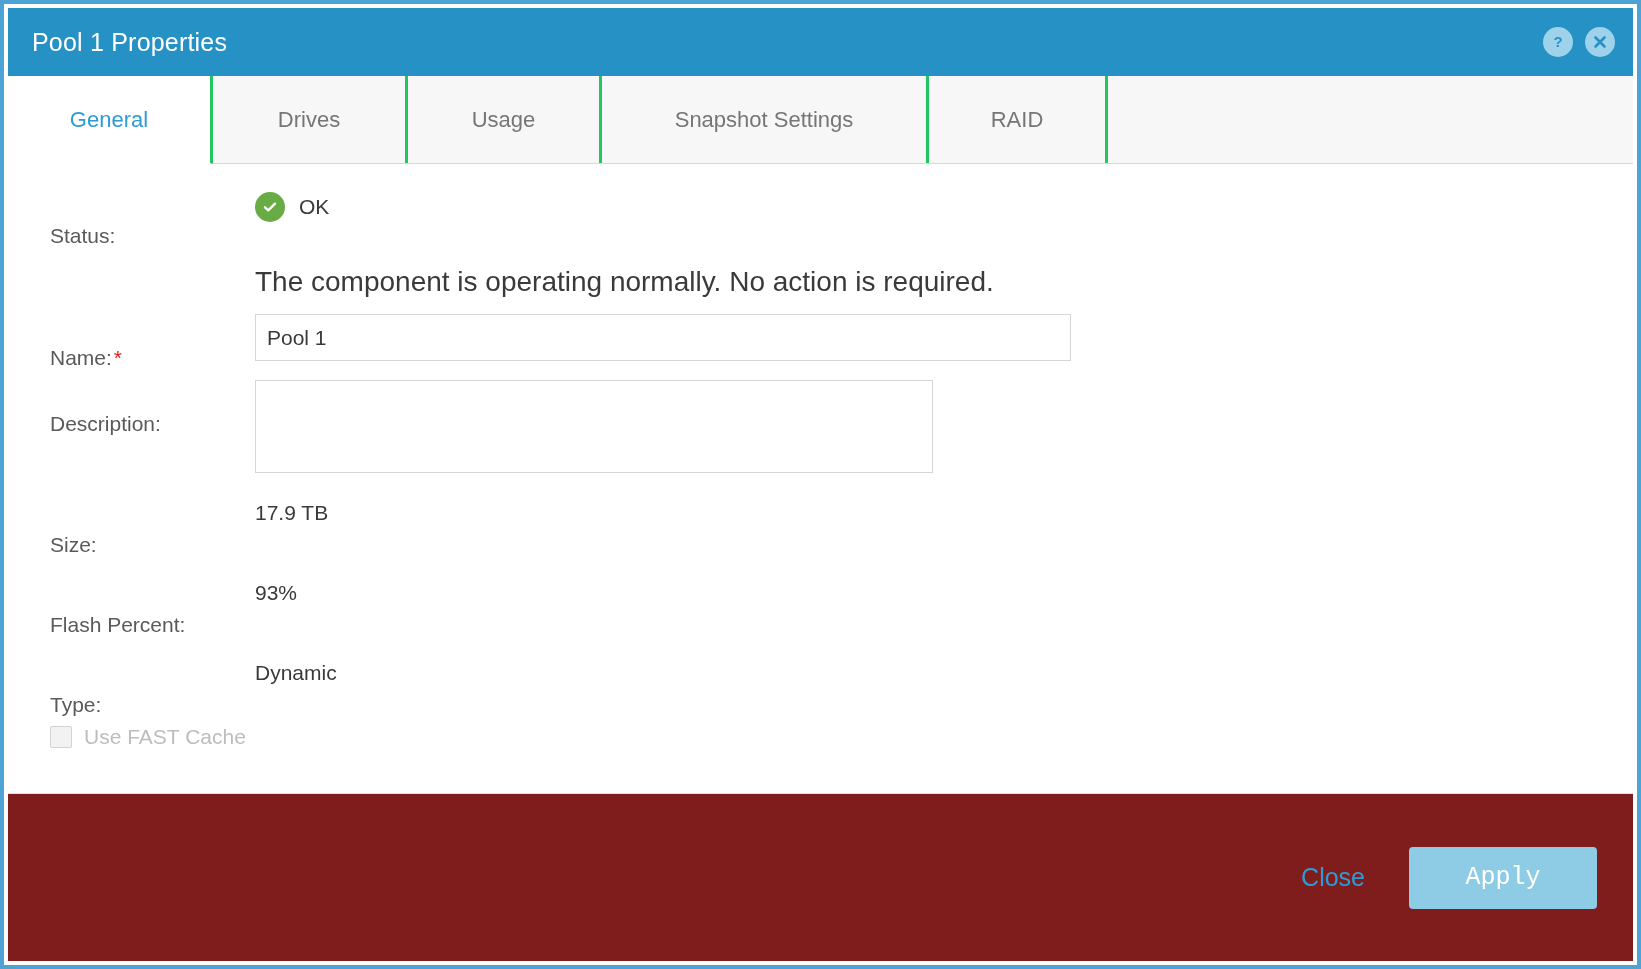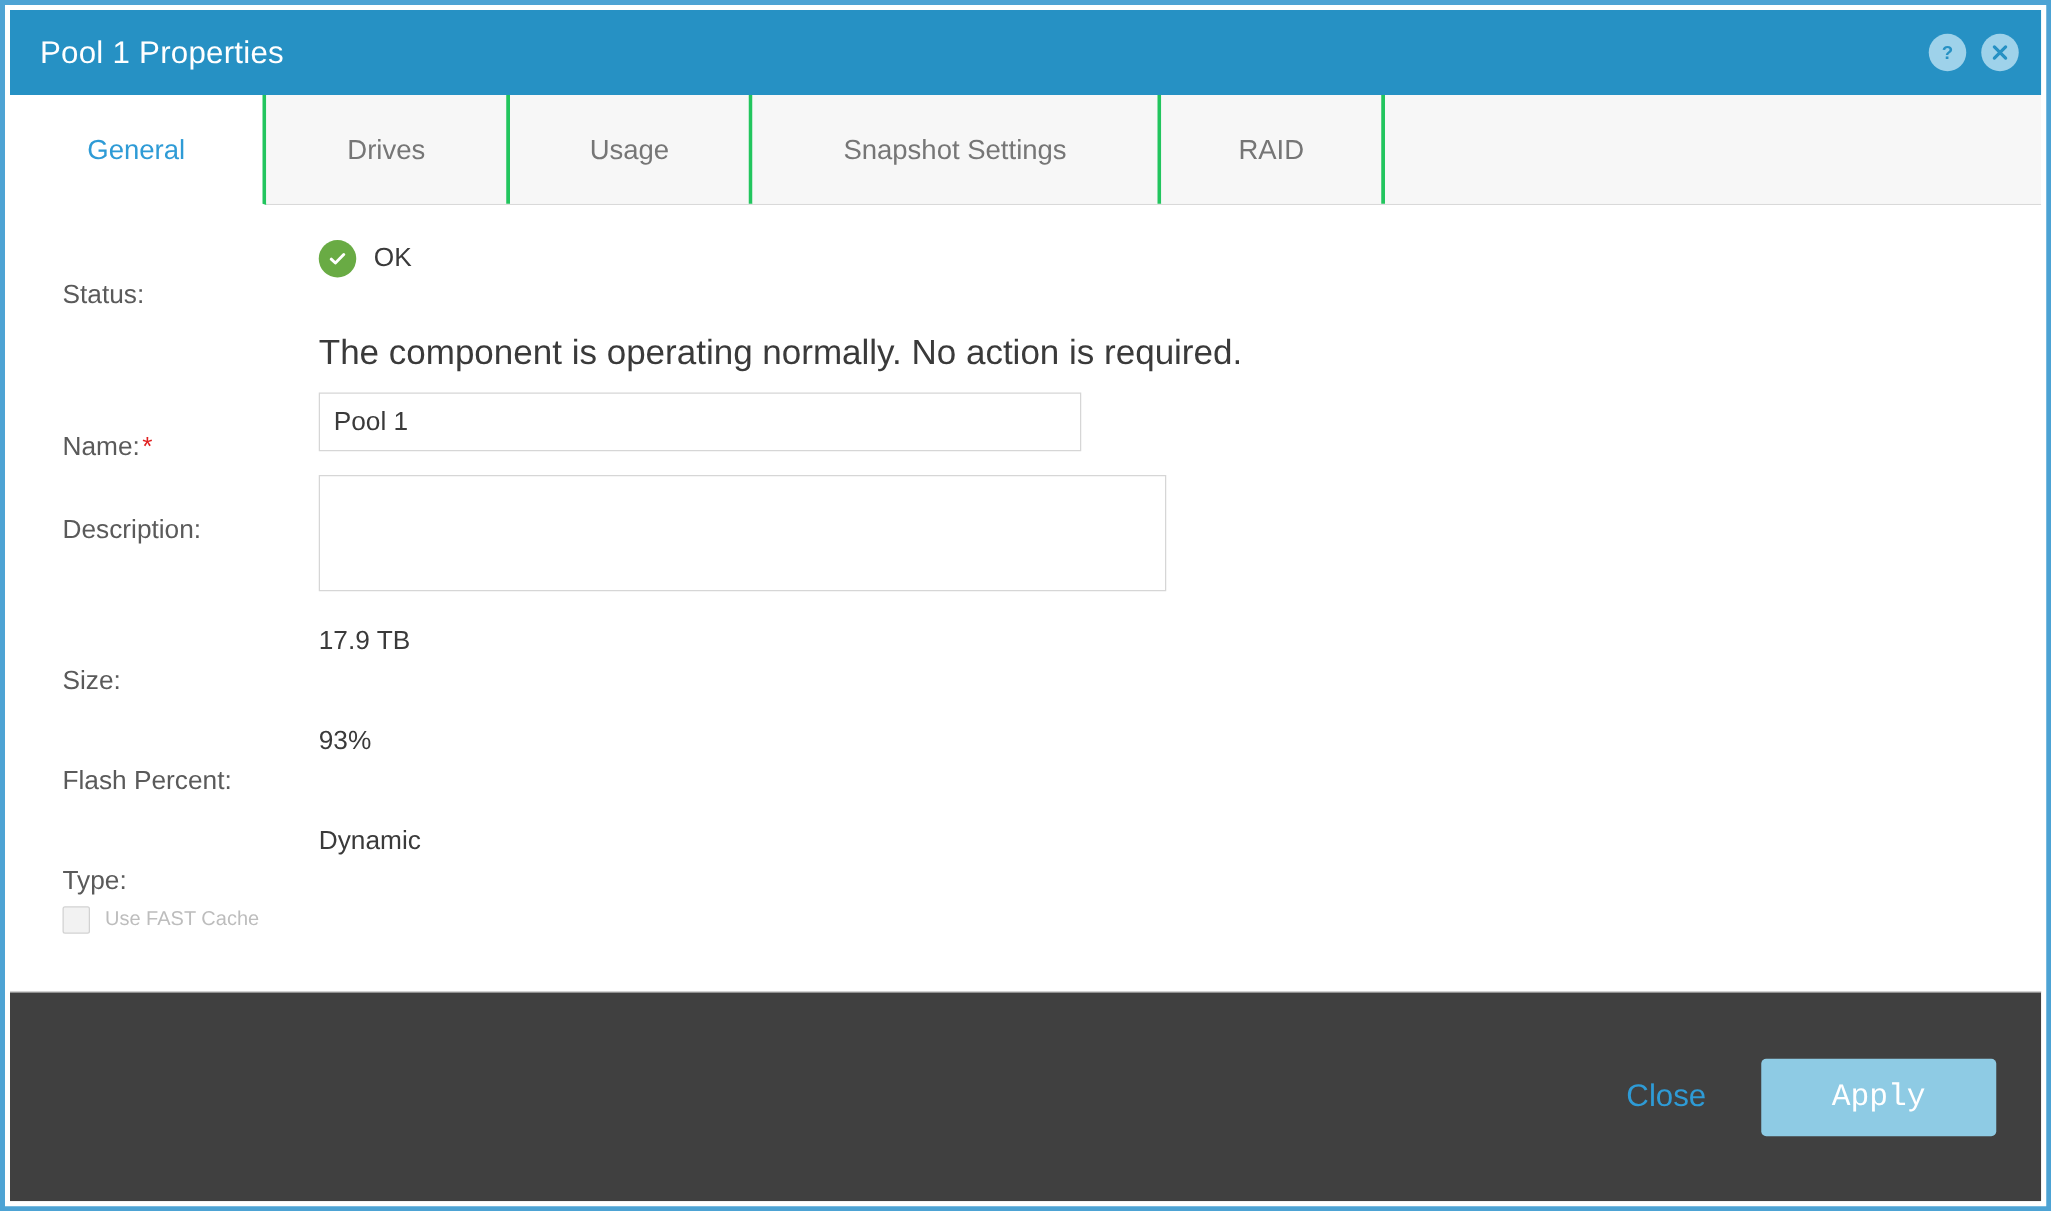--- a/index.html
+++ b/index.html
@@ -158,21 +158,21 @@
     color: #3a3a3a;
   }
   .status-desc {
     padding-left: 247px;
     font-size: 28px;
     color: #3a3a3a;
     margin-bottom: 16px;
   }
 
   .text-input {
-    width: 610px;
+    width: 816px;
     height: 47px;
     box-sizing: border-box;
     border: 1px solid #d6d6d6;
     background: #ffffff;
     font-family: "Liberation Sans", sans-serif;
     font-size: 21px;
     color: #3a3a3a;
     padding: 0 11px;
     outline: none;
   }
@@ -202,36 +202,36 @@
   }
   .checkbox-box {
     width: 22px;
     height: 22px;
     box-sizing: border-box;
     border: 1px solid #d2d2d2;
     background: #f2f2f2;
     border-radius: 2px;
   }
   .check-label {
-    font-size: 16px;
+    font-size: 21px;
     color: #bdbdbd;
   }
 
   
   .footer {
     height: 168px;
     min-height: 168px;
     border-top: 1px solid #e0e0e0;
     display: flex;
     align-items: center;
     justify-content: flex-end;
     padding-right: 36px;
     gap: 40px;
     box-sizing: border-box;
-    background: #404040;
+    background: #7f1d1d;
   }
   .link-btn {
     font-size: 25px;
     color: #2e9bd6;
     cursor: pointer;
     background: none;
     border: none;
     font-family: "Liberation Sans", sans-serif;
     padding: 6px 4px;
   }

